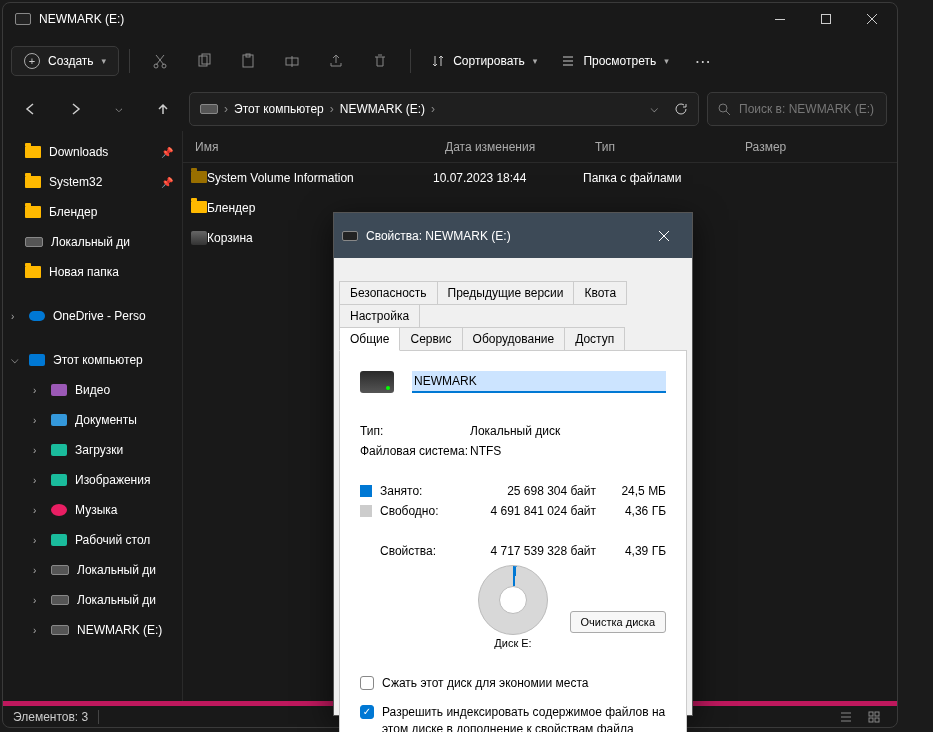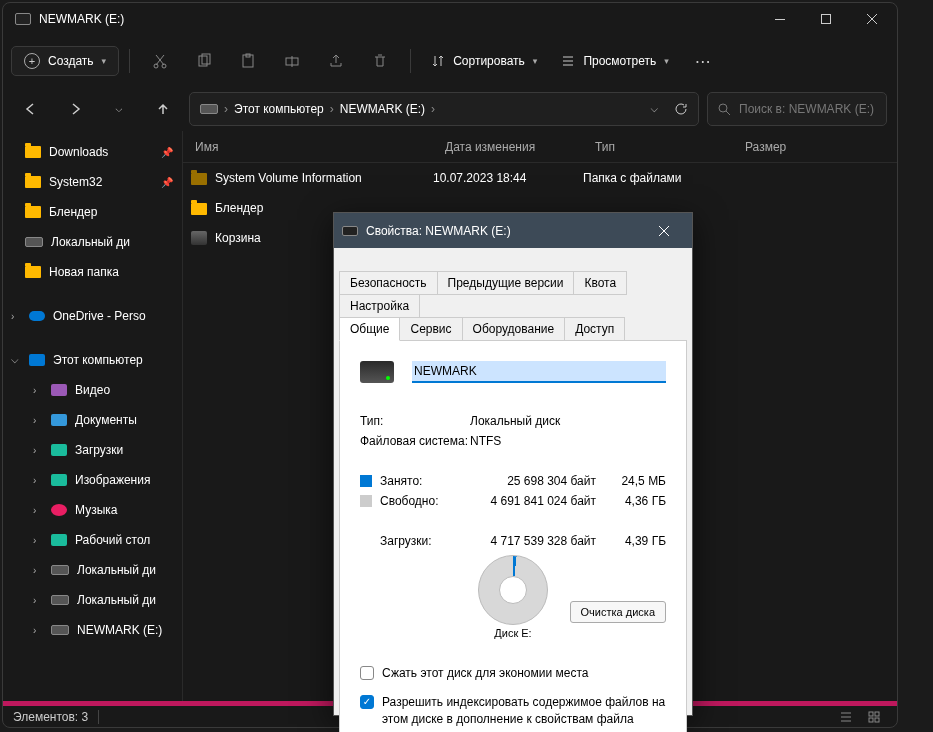--- a/index.html
+++ b/index.html
@@ -35,28 +35,28 @@
 .purple-icon{width:16px;height:12px;background:#9b59b6;border-radius:2px}
 .blue-icon{width:16px;height:12px;background:#3498db;border-radius:2px}
 .teal-icon{width:16px;height:12px;background:#1abc9c;border-radius:2px}
 .pink-icon{width:16px;height:12px;background:#e91e63;border-radius:50%}
 .pin{margin-left:auto;margin-right:8px;color:#888;font-size:10px}
 .content{flex:1;display:flex;flex-direction:column}
 .colhdr{height:32px;display:flex;align-items:center;color:#aaa;border-bottom:1px solid #2a2a2a}
 .colhdr div{padding-left:12px}
 .c-name{width:250px}.c-date{width:150px}.c-type{width:150px}.c-size{flex:1}
 .filerow{height:30px;display:flex;align-items:center;color:#fff}
-.filerow .c-name{display:flex;align-items:flex-end;gap:8px;padding-left:8px}
+.filerow .c-name{display:flex;align-items:flex-start;gap:0;padding-left:8px}
 .bin-icon{width:16px;height:14px;background:linear-gradient(#666,#333);border-radius:2px}
 .statusbar{height:26px;border-top:5px solid #be185d;display:flex;align-items:center;padding:0 10px;color:#ccc;font-size:11px}
 .statusbar .viewbtns{margin-left:auto;display:flex;gap:2px}
 .statusbar .viewbtn{width:26px;height:20px;display:flex;align-items:center;justify-content:center;color:#aaa;border:1px solid transparent}
 
 .props{position:absolute;left:333px;top:212px;width:360px;height:504px;background:#f0f0f0;border:1px solid #555;box-shadow:0 8px 30px rgba(0,0,0,.6)}
-.props-title{height:35px;background:#3d4a57;color:#fff;display:flex;align-items:center;padding:0 8px;gap:8px;font-size:12px}
+.props-title{height:45px;background:#3d4a57;color:#fff;display:flex;align-items:center;padding:0 8px;gap:8px;font-size:12px}
 .props-title .close{margin-left:auto;width:40px;height:30px;display:flex;align-items:center;justify-content:center}
 .props-title .drive-ic{width:16px;height:10px;background:#222;border:1px solid #888;border-radius:2px}
 .tabs{display:flex;flex-wrap:wrap;padding:23px 5px 0;background:#f0f0f0;font-size:11px}
 .tab{padding:4px 10px;border:1px solid #ccc;background:#f0f0f0;margin-right:-1px;margin-bottom:-1px;cursor:pointer}
 .tab.active{background:#fff;border-bottom:1px solid #fff;position:relative;z-index:1}
 .props-body{background:#fff;margin:0 5px 5px;border:1px solid #ccc;padding:20px;height:410px;display:flex;flex-direction:column;font-size:11px}
 .disk-row{display:flex;align-items:center;gap:18px;margin-bottom:8px}
 .disk-ic{width:34px;height:22px;background:linear-gradient(#2a2a2a,#555);border-radius:3px;position:relative}
 .disk-ic::after{content:"";position:absolute;right:4px;bottom:3px;width:4px;height:4px;background:#0f0;border-radius:50%}
 .name-input{flex:1;border:none;border-bottom:2px solid #0078d4;padding:3px 2px;font-size:12px;background:#cce4ff;color:#000}
@@ -394,21 +394,21 @@
       </div>
     <div class="space-row">
         <div class="sq free"></div>
         <div class="label">Свободно:</div>
         <div class="bytes">4 691 841 024 байт</div>
         <div class="human">4,36 ГБ</div>
       </div>
     <div class="hr"></div>
     <div class="space-row">
         <div style="width:20px"></div>
-        <div class="label">Загрузки:</div>
+        <div class="label">Свойства:</div>
         <div class="bytes">4 717 539 328 байт</div>
         <div class="human">4,39 ГБ</div>
       </div>
     <div class="pie-area">
       <div class="pie"></div>
       <button class="cleanup">Очистка диска</button>
     </div>
     <div class="disk-label">Диск E:</div>
     <div class="hr"></div>
     <div class="cb-row">

